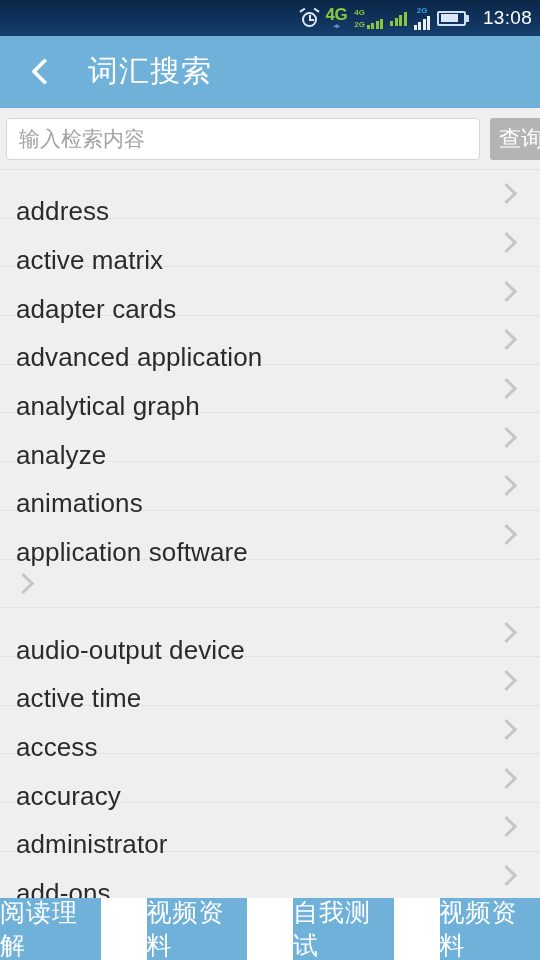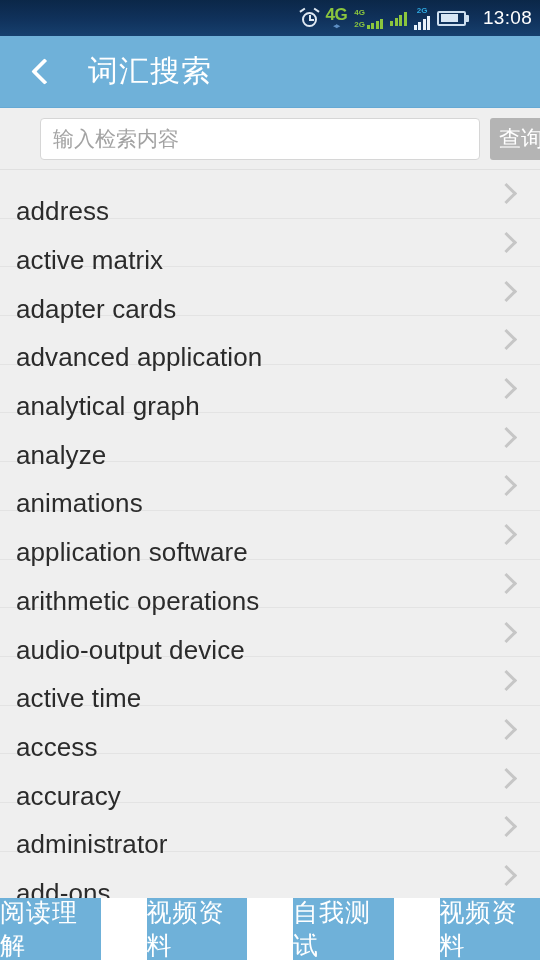--- a/index.html
+++ b/index.html
@@ -101,21 +101,21 @@
   }
   .page-title {
     font-size:30px; color:#FFFFFF; font-weight:500; letter-spacing:1px;
   }
 
   
   .searchbar {
     height:62px; flex:0 0 62px;
     background:#EFEFEF;
     display:flex; align-items:center;
-    padding:0 0 0 40px;
+    padding:0 0 0 6px;
     border-bottom:1px solid #E0E0E0;
   }
   .search-input {
     flex:1 1 auto; height:42px;
     background:#FFFFFF; border:1px solid #D6D6D6; border-radius:4px;
     font-size:21px; color:#333; padding:0 12px;
     font-family:"Liberation Sans", sans-serif;
     outline:none;
   }
   .search-input::placeholder { color:#A3A3A3; }
@@ -273,21 +273,20 @@
       </div>
       <div class="row">
         <div class="row-label">animations</div>
         <span class="chev-right"></span>
       </div>
       <div class="row">
         <div class="row-label">application software</div>
         <span class="chev-right"></span>
       </div>
       <div class="row">
-        <div class="row-label">arithmetic operations</div>
         <span class="chev-right"></span>
       </div>
       <div class="row">
         <div class="row-label">audio-output device</div>
         <span class="chev-right"></span>
       </div>
       <div class="row">
         <div class="row-label">active time</div>
         <span class="chev-right"></span>
       </div>

